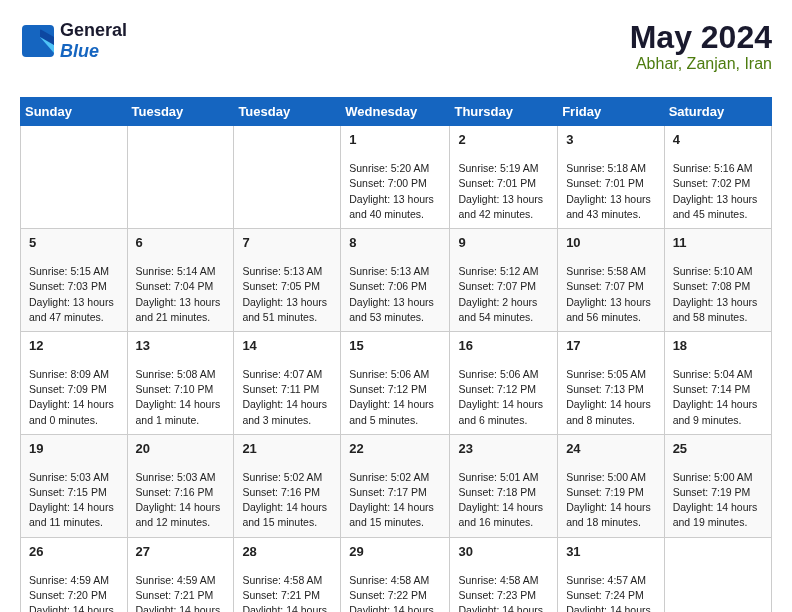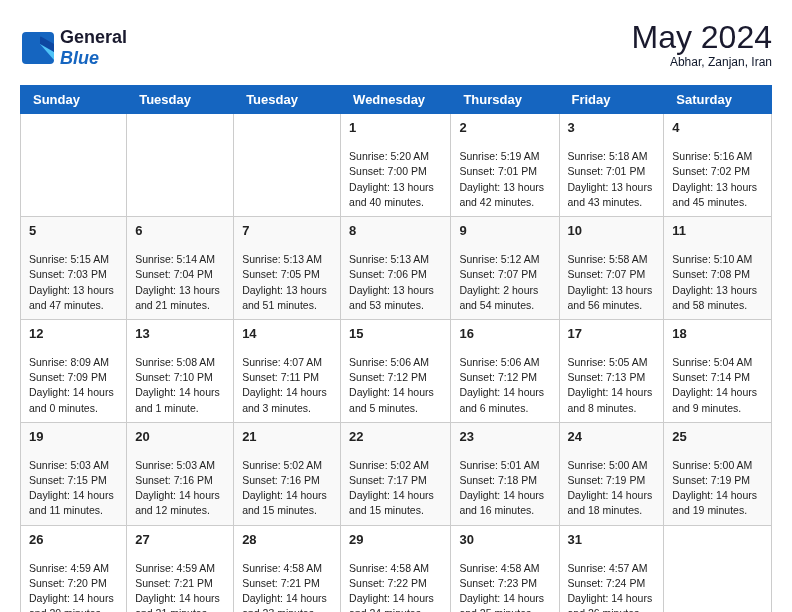--- a/index.html
+++ b/index.html
@@ -5,57 +5,57 @@
     * { box-sizing: border-box; margin: 0; padding: 0; }
     body {
       font-family: Arial, sans-serif;
       background: #fff;
       width: 792px;
       min-height: 612px;
       padding: 20px;
     }
     .header {
       display: flex;
-      align-items: flex-end;
+      align-items: flex-start;
       justify-content: space-between;
-      margin-bottom: 16px;
+      margin-bottom: 24px;
     }
     .logo {
       display: flex;
       flex-direction: column;
       align-items: flex-start;
     }
     .logo-wrapper {
       display: flex;
       align-items: center;
       gap: 4px;
     }
     .title-area {
       text-align: right;
     }
     .title-area h1 {
       font-size: 32px;
-      font-weight: normal;
+      font-weight: bold;
       color: #1a1a2e;
       line-height: 1.1;
     }
     .title-area h2 {
-      font-size: 12px;
+      font-size: 16px;
       font-weight: normal;
-      color: #0f172a;
+      color: #4d7c0f;
     }
     .calendar-table {
       width: 100%;
       border-collapse: collapse;
     }
     .calendar-table thead tr th {
       background-color: #1565c0;
       color: #fff;
       text-align: left;
-      padding: 6px 12px;
+      padding: 6px 4px;
       font-size: 13px;
       font-weight: bold;
       border: 1px solid #1565c0;
     }
     .calendar-table tbody tr td {
       vertical-align: top;
       padding: 6px 8px;
       font-size: 10.5px;
       color: #222;
       border: 1px solid #ccc;

